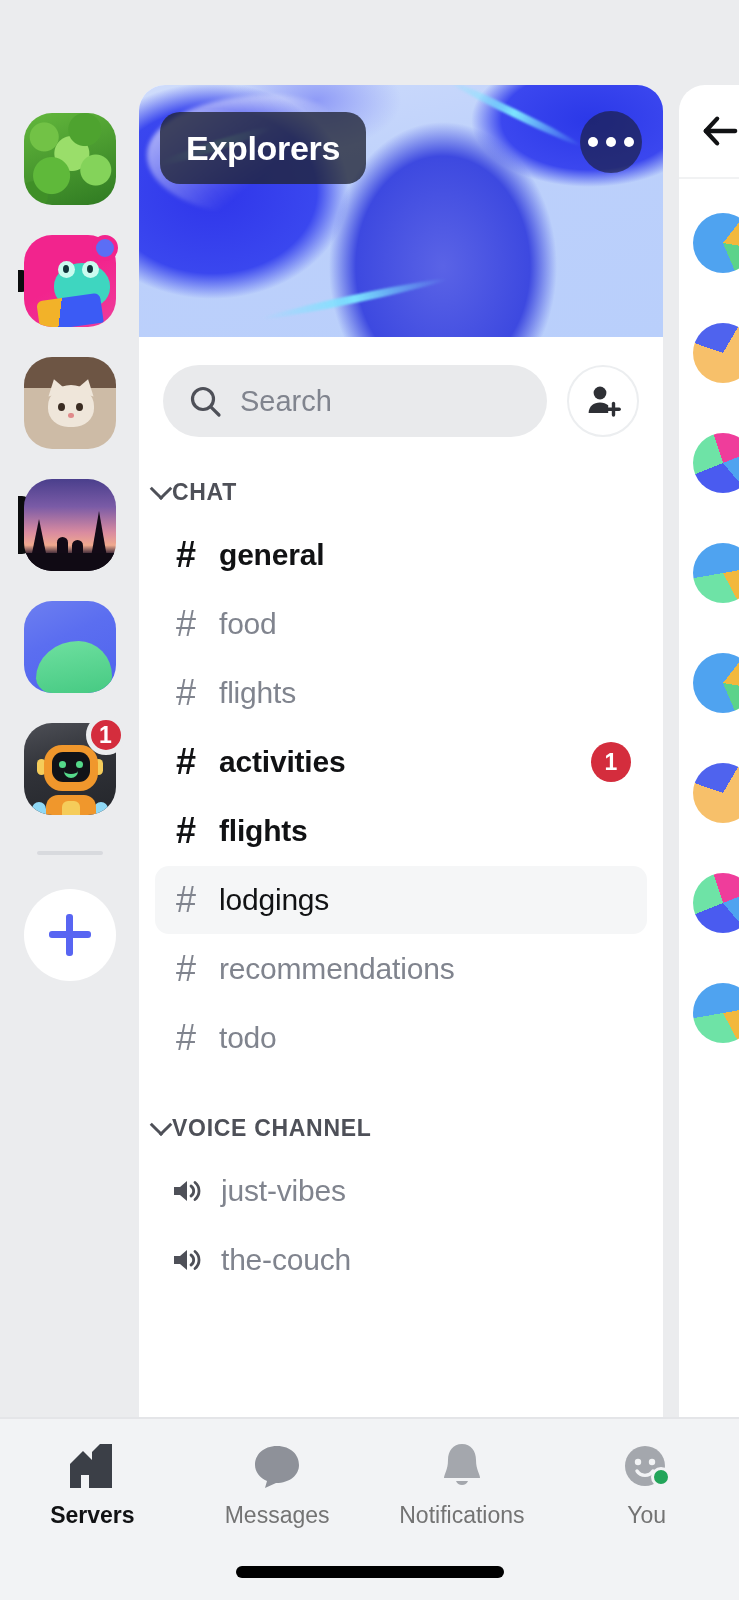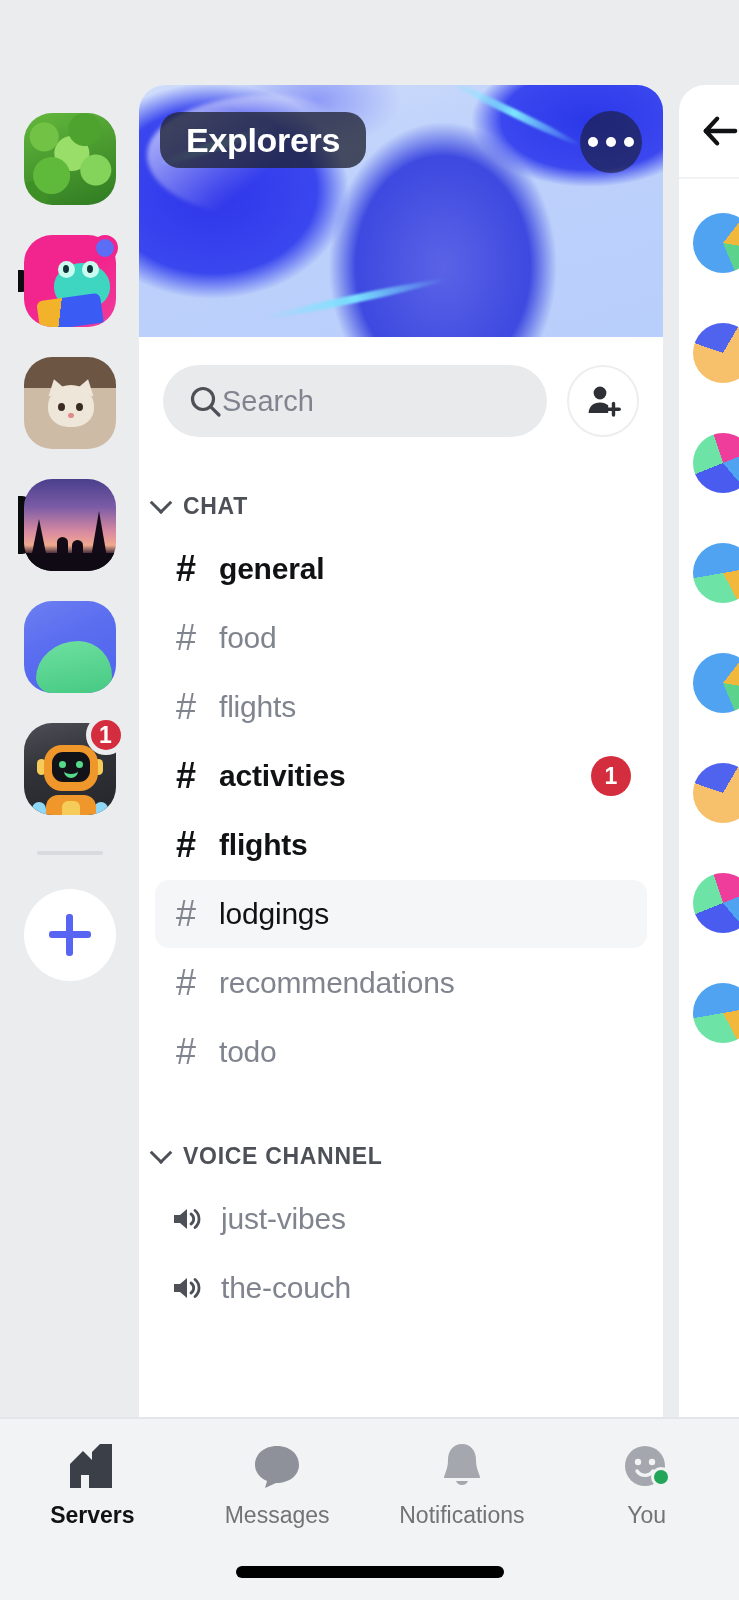--- a/index.html
+++ b/index.html
@@ -360,21 +360,21 @@
     position: absolute; left: 8px; top: 10px;
     width: 210px; height: 120px;
     background: linear-gradient(140deg, rgba(255,255,255,.75), rgba(255,255,255,0) 60%);
     border-radius: 60% 40% 48% 52% / 50%;
     filter: blur(2px);
   }
 
   .server-title {
     position: absolute;
     left: 21px; top: 27px;
-    height: 56px;
+    height: 72px;
     display: flex;
     align-items: center;
     padding: 0 26px;
     background: rgba(32,36,52,.78);
     border-radius: 20px;
     color: #fff;
     font-size: 34px;
     font-weight: 700;
     letter-spacing: -0.3px;
   }
@@ -404,21 +404,21 @@
     padding: 28px 24px 0 24px;
   }
   .search-box {
     flex: 1;
     height: 72px;
     background: #e9eaec;
     border-radius: 36px;
     display: flex;
     align-items: center;
     padding: 0 26px;
-    gap: 0;
+    gap: 18px;
     text-align: center;
   }
   .search-ph {
     font-size: 29px;
     color: #80848e;
   }
   .invite-btn {
     width: 72px; height: 72px;
     border-radius: 50%;
     background: #fff;
@@ -429,22 +429,22 @@
   }
 
   
   .chan-list {
     padding: 0 0 0 0;
     position: relative;
   }
   .cat {
     display: flex;
     align-items: center;
-    gap: 14px;
-    padding: 56px 0 14px 14px;
+    gap: 3px;
+    padding: 42px 0 14px 14px;
   }
   .cat-label {
     font-size: 23px;
     font-weight: 700;
     letter-spacing: 0.7px;
     color: #4e5058;
   }
   .chev {
     width: 16px; height: 16px;
     border-right: 3px solid #4e5058;

